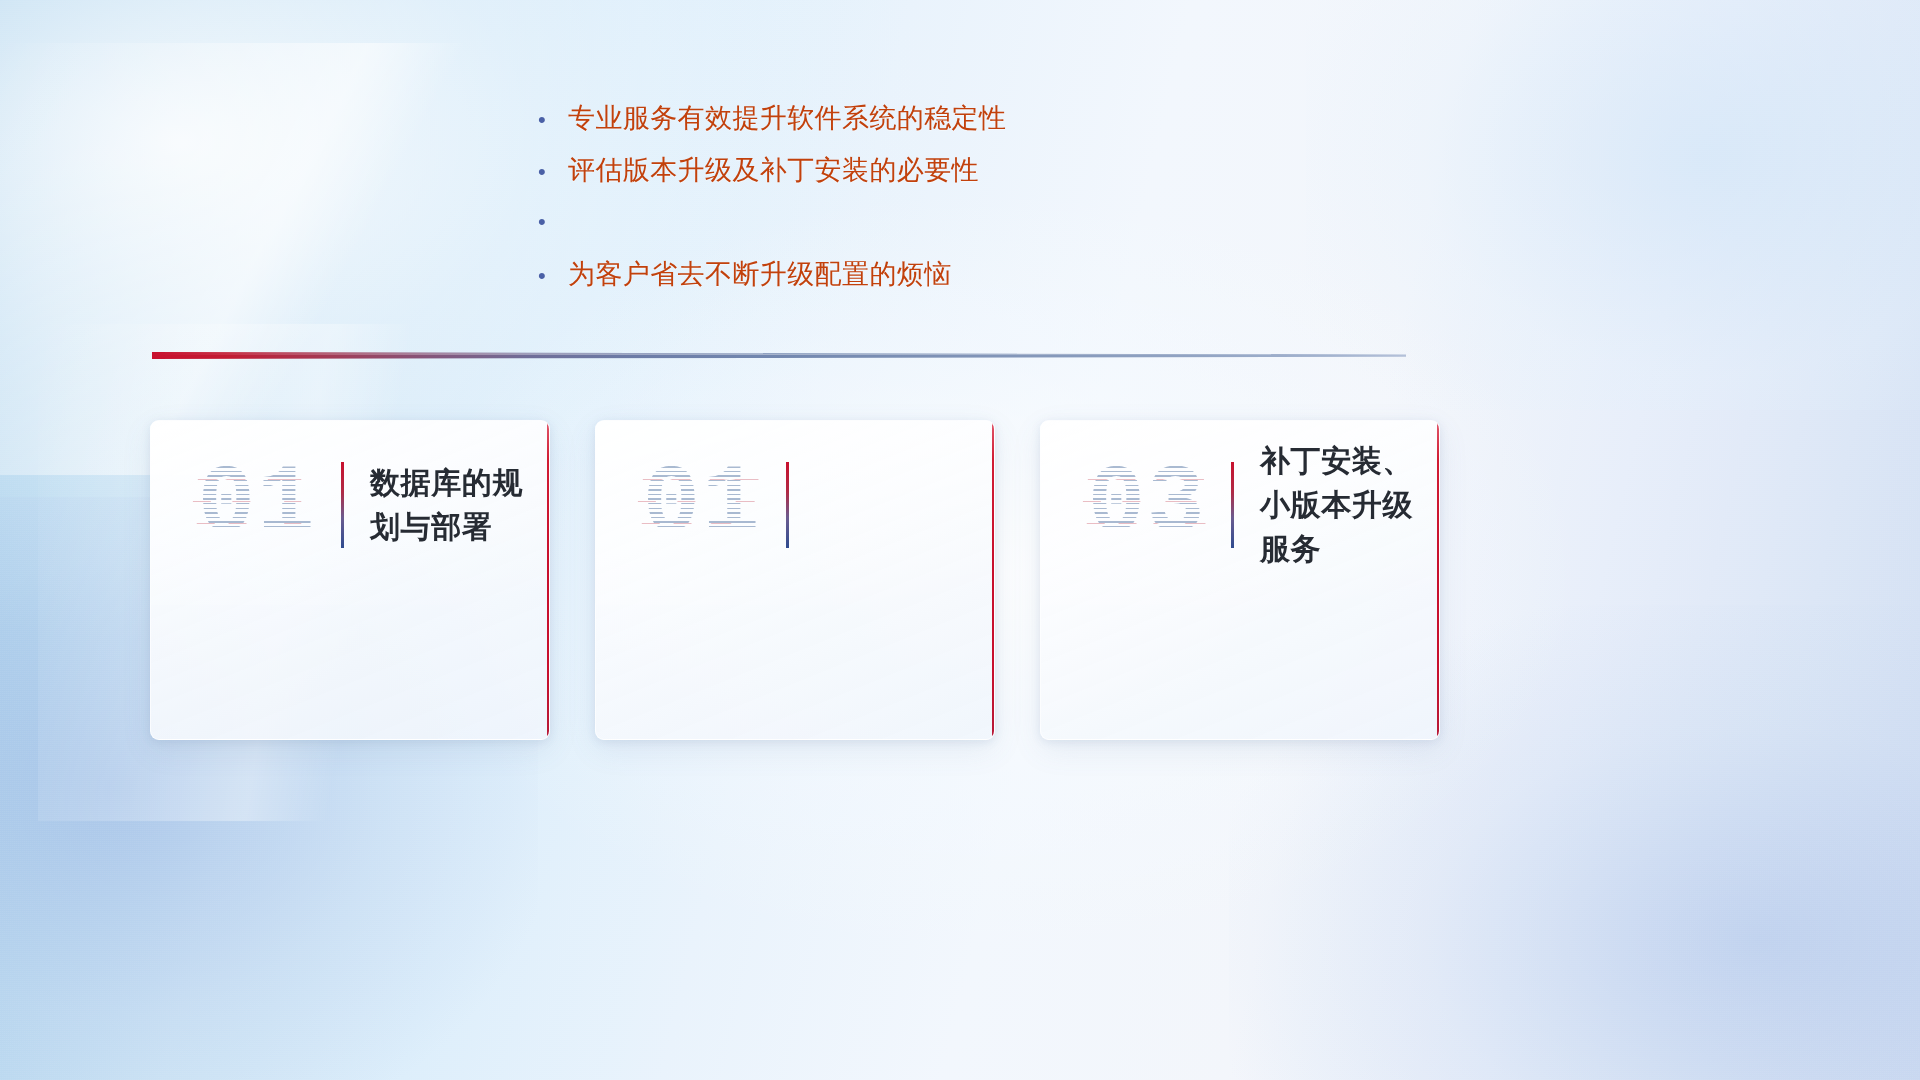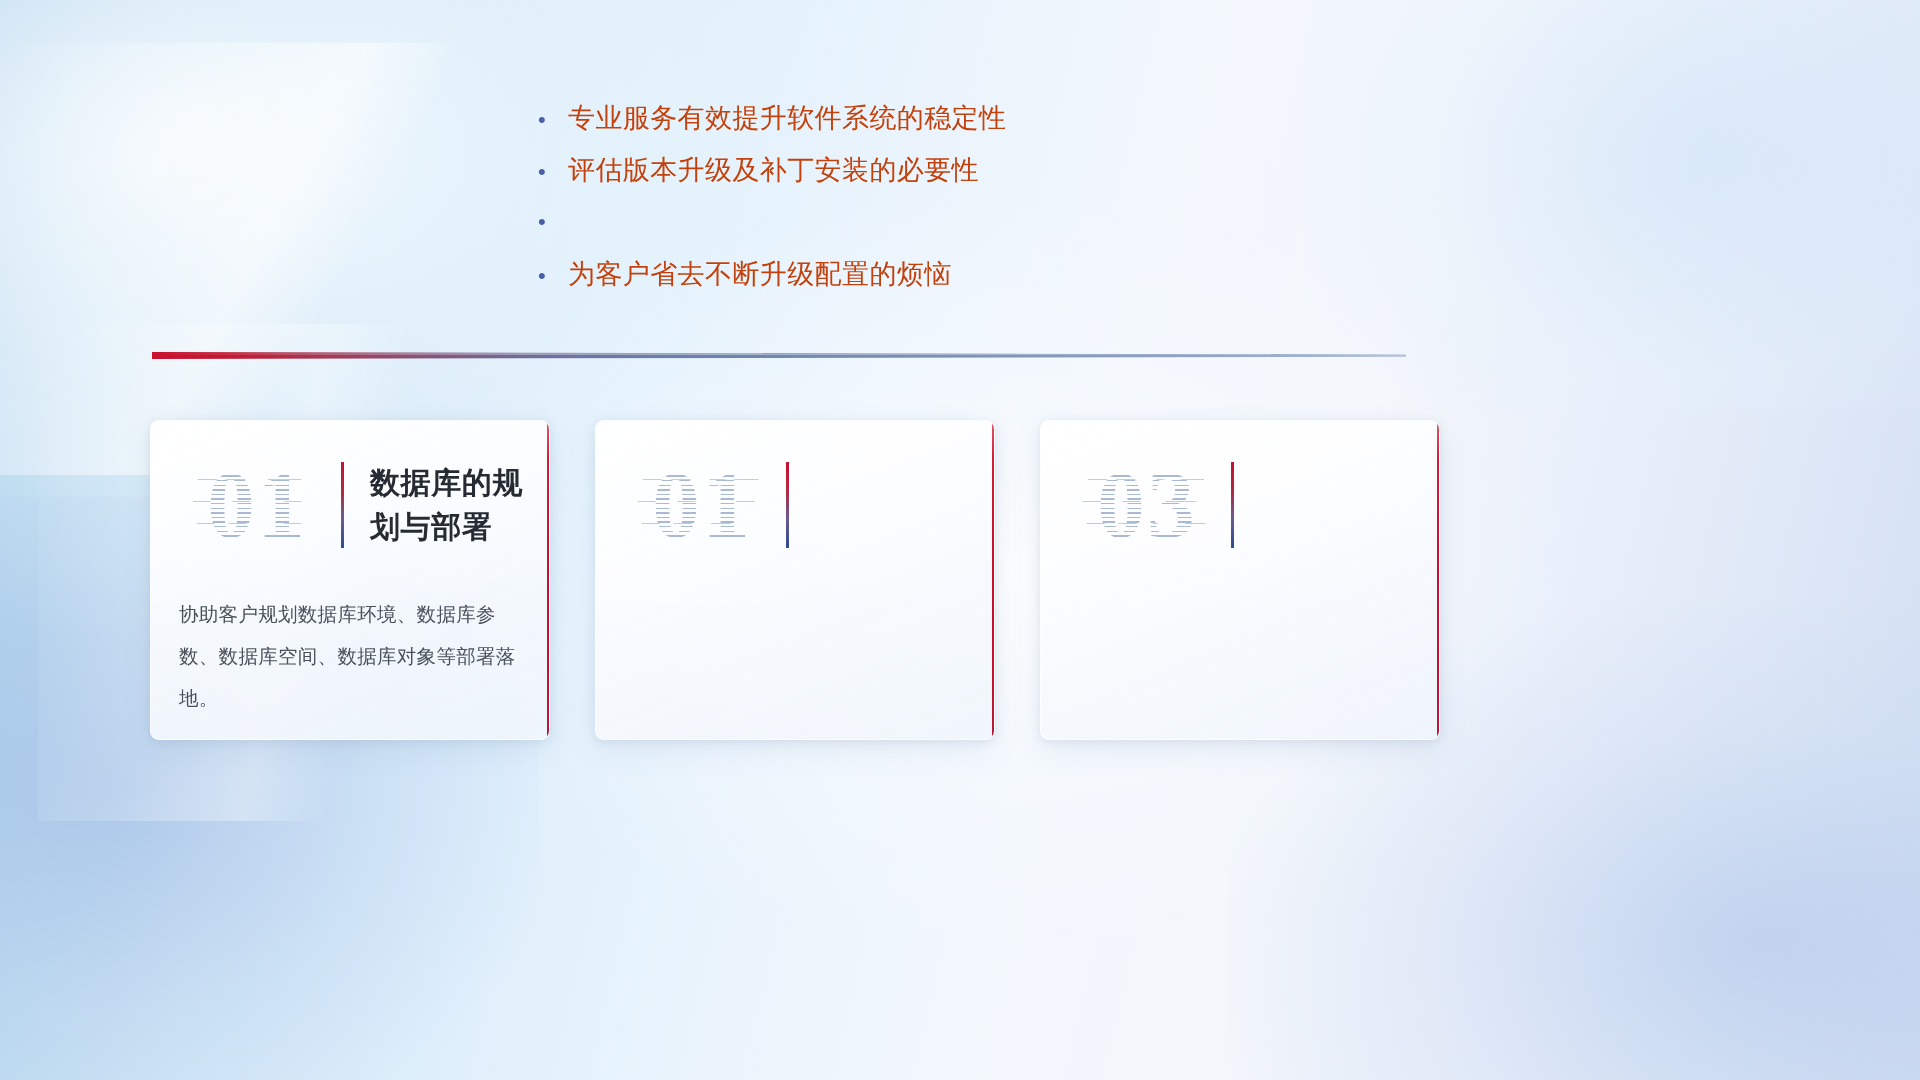--- a/index.html
+++ b/index.html
@@ -174,21 +174,21 @@
     display:flex; align-items:center;
   }
   .card-number{
     position:relative;
     width:168px; flex:0 0 168px;
     height:120px;
     margin-left:22px;
     display:flex; align-items:center; justify-content:center;
   }
   .card-number span{
-    font-family:Liberation Serif, serif;
+    font-family:Liberation Mono, monospace;
     font-size:96px;
     font-weight:700;
     letter-spacing:2px;
     line-height:1;
     background-image:
       repeating-linear-gradient(180deg,
         #5d7ca8 0px, #5d7ca8 1.4px,
         rgba(255,255,255,0) 1.4px, rgba(255,255,255,0) 4.6px);
     -webkit-background-clip:text;
     background-clip:text;
@@ -278,36 +278,36 @@
 
   <div class="card">
     <div class="card-sheen"></div>
     <div class="card-head">
       <div class="card-number" data-ghost="01">
         <span>01</span>
       </div>
       <div class="card-rule"></div>
       <div class="card-title">数据库的规划与部署</div>
     </div>
-    <div class="card-body">协助客户规划数据库环境、数据库参数、数据库空间、数据库对象等部署落地。</div>
   </div>
 
   <div class="card">
     <div class="card-sheen"></div>
     <div class="card-head">
       <div class="card-number" data-ghost="02">
         <span>01</span>
       </div>
       <div class="card-rule"></div>
     </div>
   </div>
 
   <div class="card">
     <div class="card-sheen"></div>
     <div class="card-head">
       <div class="card-number" data-ghost="03">
         <span>03</span>
       </div>
       <div class="card-rule"></div>
+      <div class="card-title">补丁安装、小版本升级服务</div>
     </div>
   </div>
 
 </div>
 
 </body></html>

